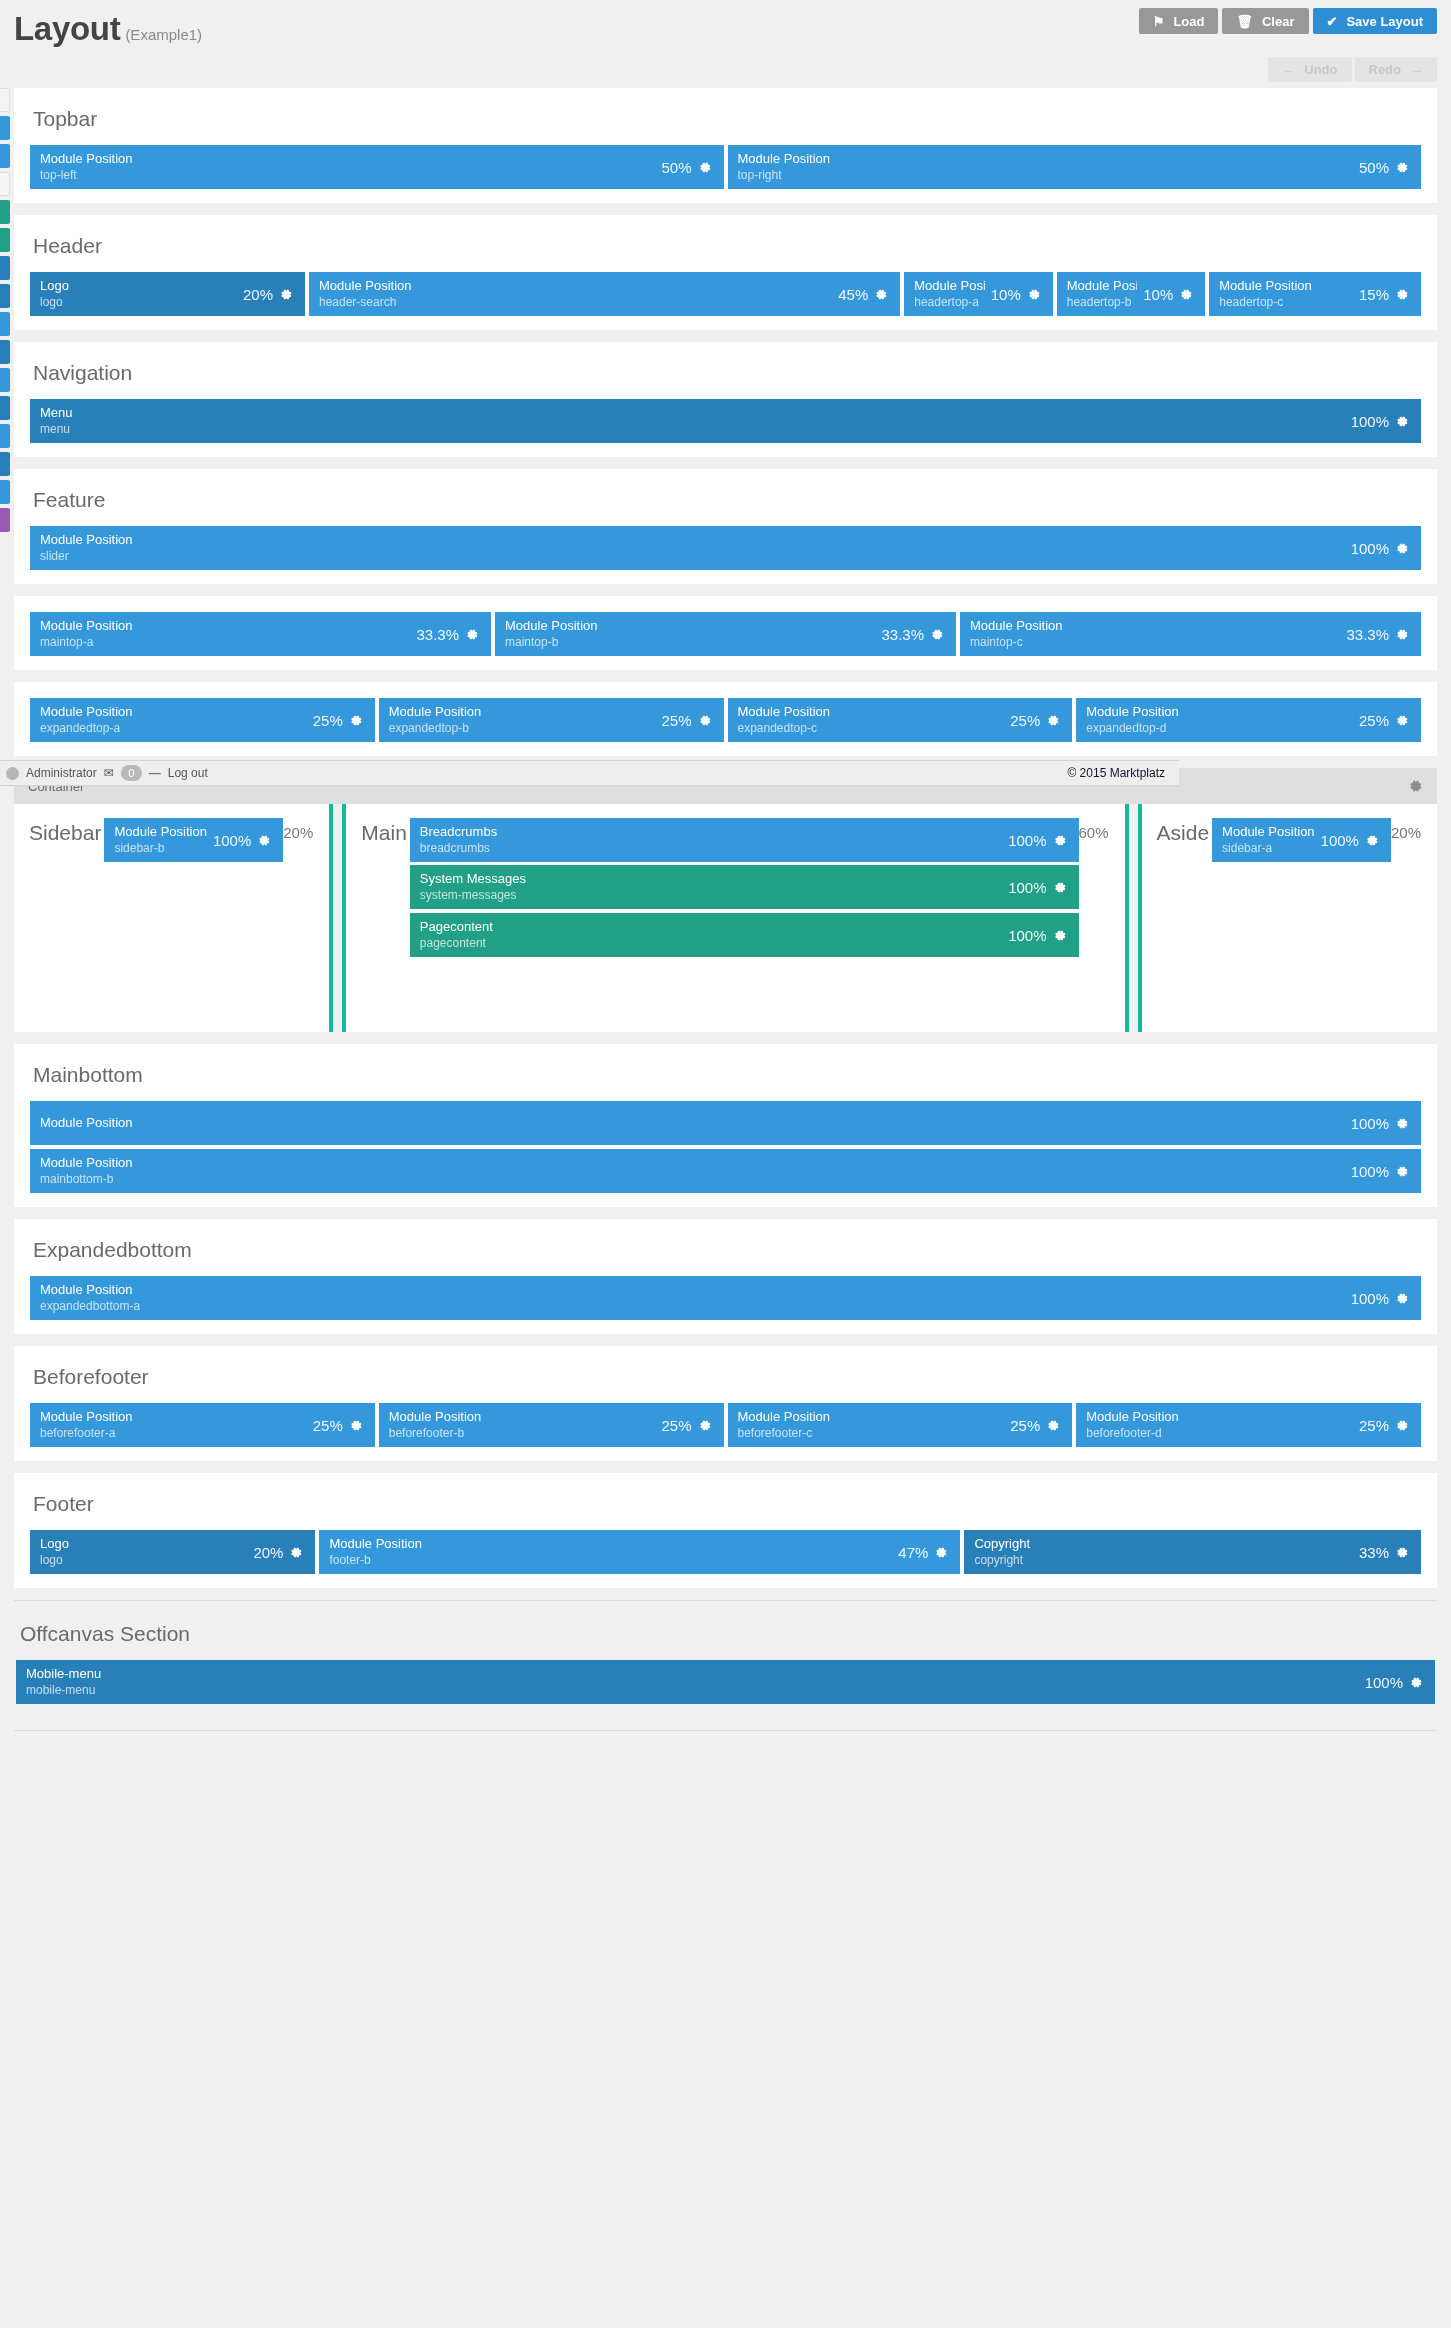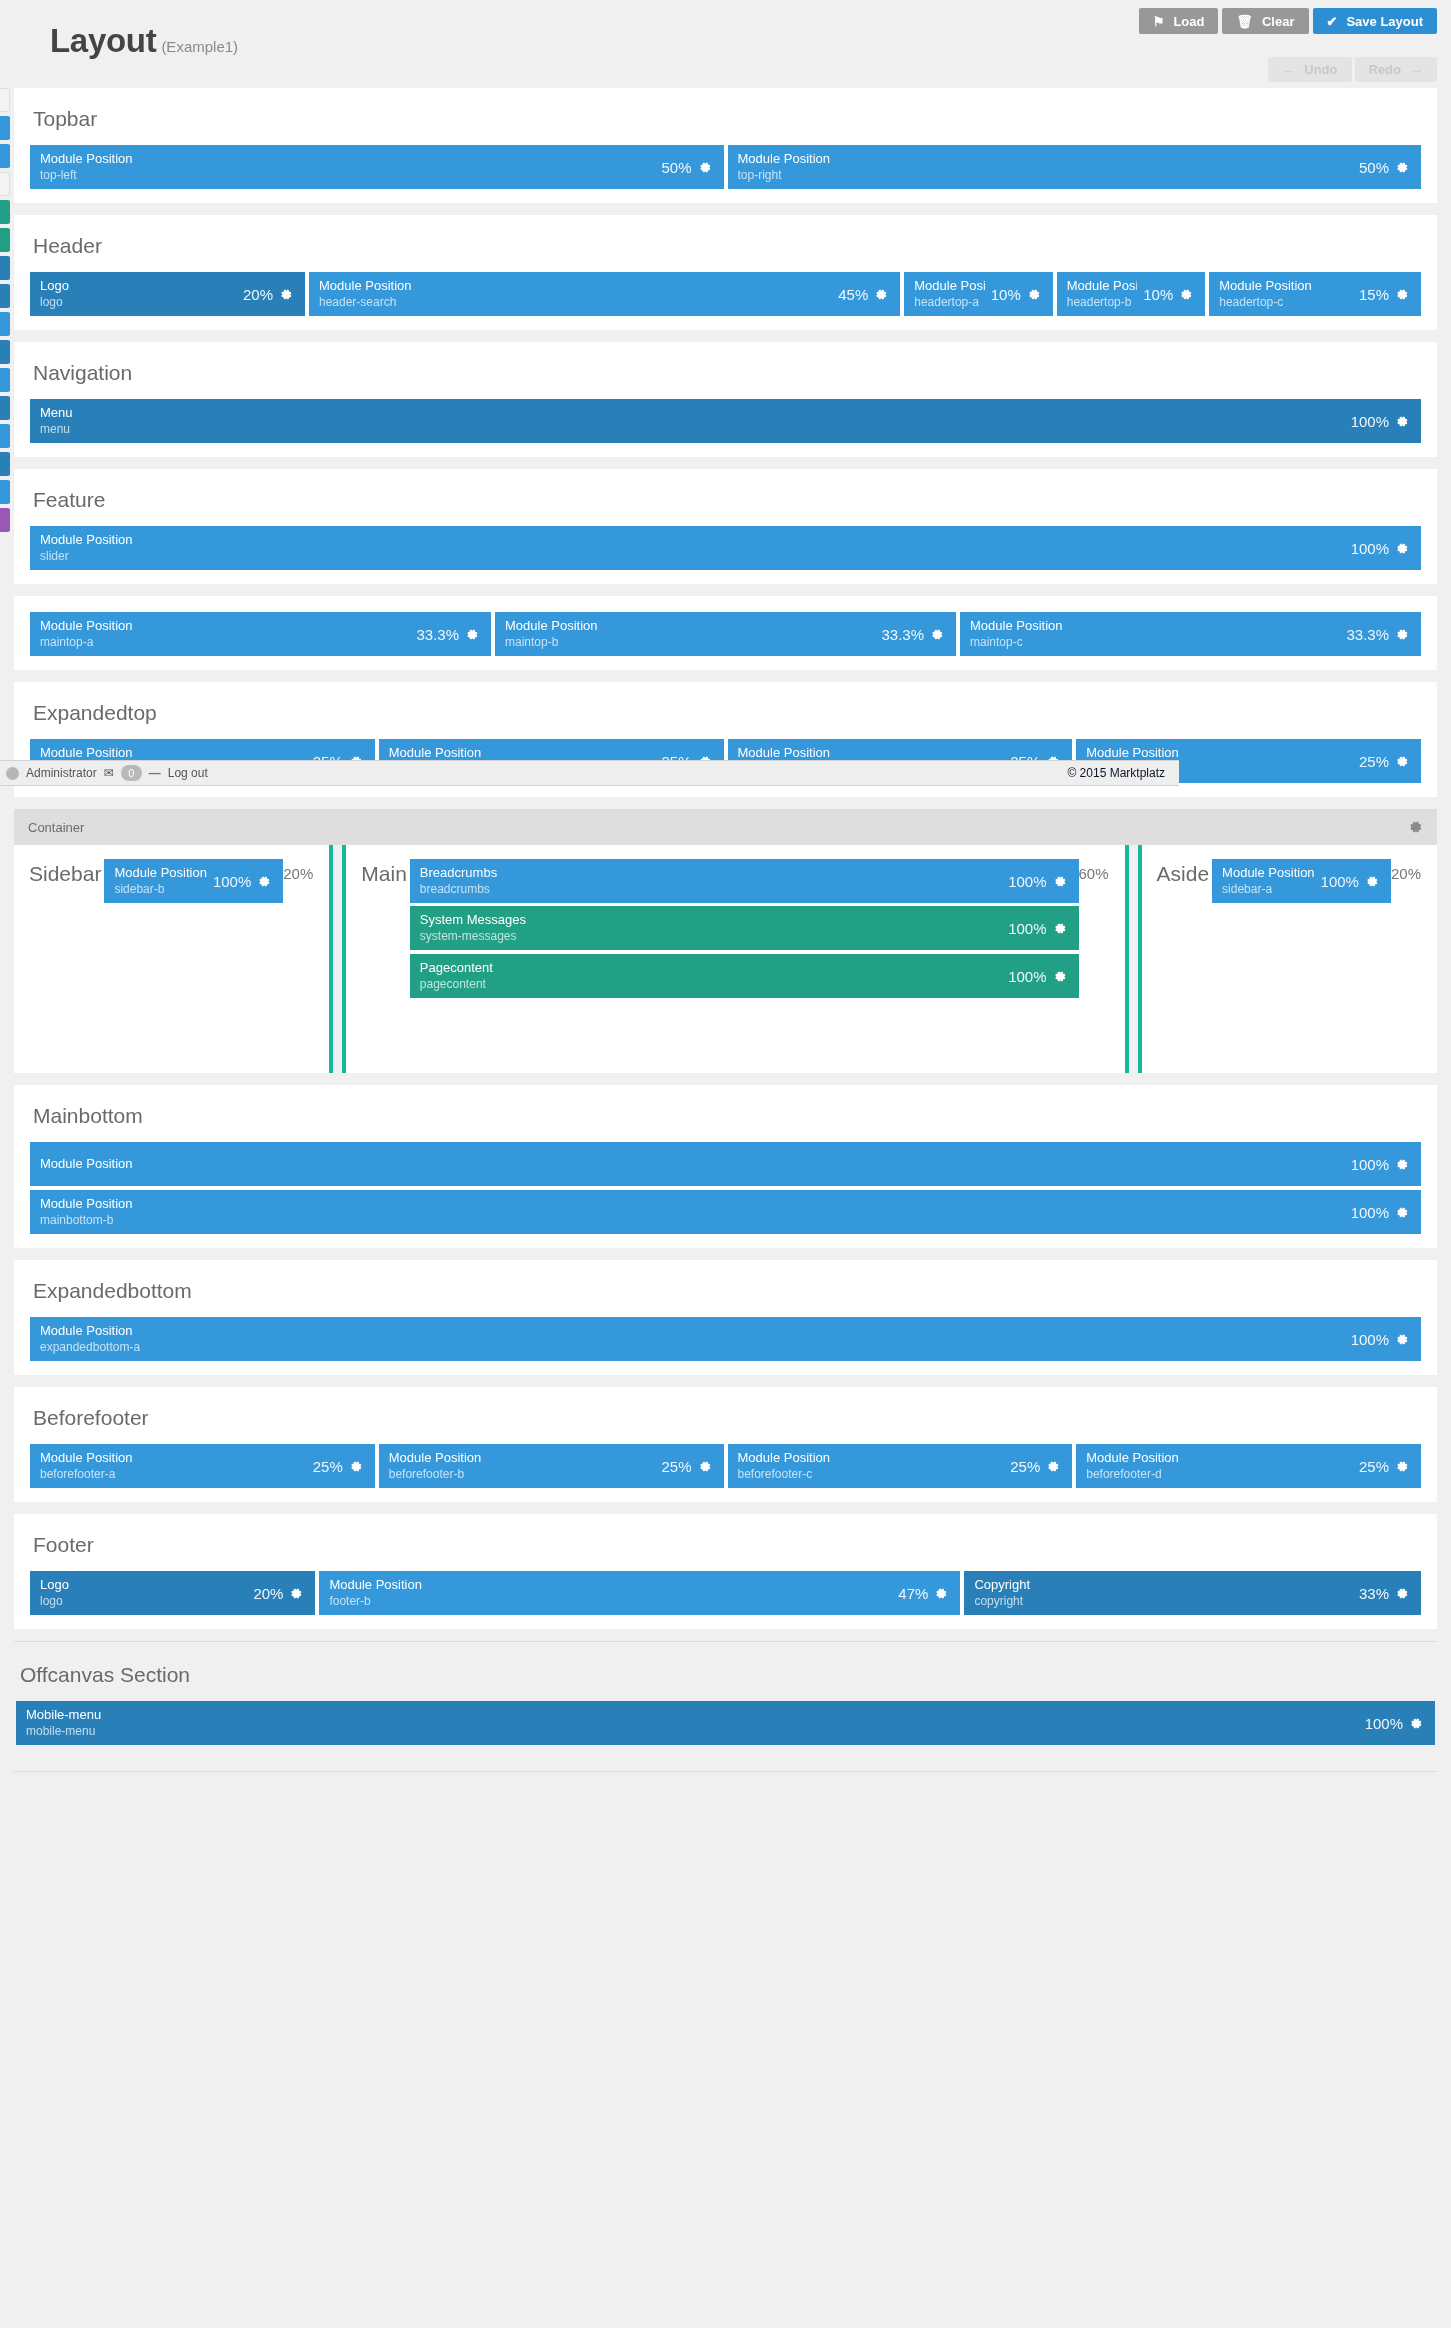--- a/index.html
+++ b/index.html
@@ -14,26 +14,25 @@
 
   
   .page-head {
     position: relative;
     height: 88px;
     padding: 0 18px;
   }
   .page-title {
     position: absolute;
     left: 14px;
-    top: 22px;
+    top: 10px;
     font-size: 33px;
     font-weight: bold;
     color: #444;
     letter-spacing: -0.3px;
-    margin-left: 36px;
   }
   .page-title .sub {
     font-size: 15px;
     font-weight: normal;
     color: #8a8a8a;
     letter-spacing: 0;
     margin-left: 5px;
   }
   .head-btns {
     position: absolute;
@@ -514,21 +513,20 @@
               <svg viewBox="0 0 16 16">
                 <path fill="#ffffff" d="M8 5.2a2.8 2.8 0 1 0 0 5.6 2.8 2.8 0 0 0 0-5.6zm0 4.2a1.4 1.4 0 1 1 0-2.8 1.4 1.4 0 0 1 0 2.8z"></path>
                 <path fill="#ffffff" d="M14 9.2l-1.2-.5c.05-.23.08-.46.08-.7s-.03-.47-.08-.7L14 6.8l-.9-2.2-1.25.38a4.9 4.9 0 0 0-1-1L11.2 2.7 9 1.8l-.5 1.2a4.9 4.9 0 0 0-1.4 0L6.6 1.8 4.4 2.7l.37 1.28a4.9 4.9 0 0 0-1 1L2.5 4.6 1.6 6.8l1.2.5a4.3 4.3 0 0 0 0 1.4l-1.2.5.9 2.2 1.27-.38a4.9 4.9 0 0 0 1 1L4.4 13.3l2.2.9.5-1.2a4.9 4.9 0 0 0 1.4 0l.5 1.2 2.2-.9-.37-1.28a4.9 4.9 0 0 0 1-1l1.27.38.9-2.2z"></path>
               </svg>
             </span>
           </div>
         </div>
       </div>
     </div>
     <div class="section">
-      <div class="section-title">Expandedtop</div>
       <div class="row">
         <div class="mod mod-blue" style="flex: 25 1 0px;">
           <div class="mod-txt">
             <div class="mod-name">Module Position</div>
             <div class="mod-key">expandedtop-a</div>
           </div>
           <div class="mod-right">
             <span class="mod-pct">25%</span>
             <span class="gear">
               <svg viewBox="0 0 16 16">

